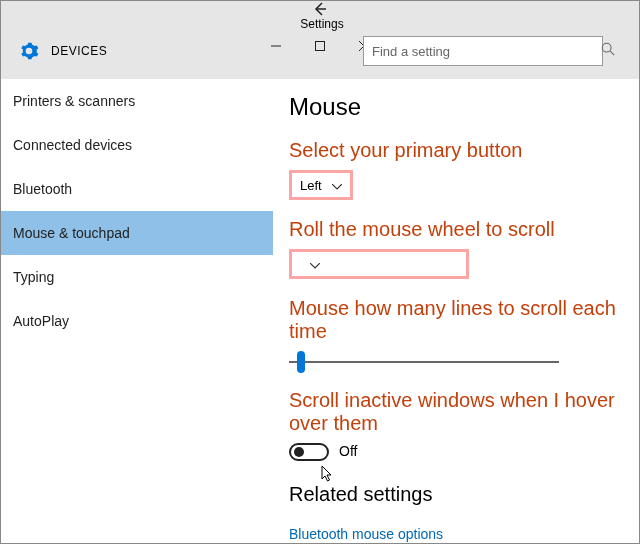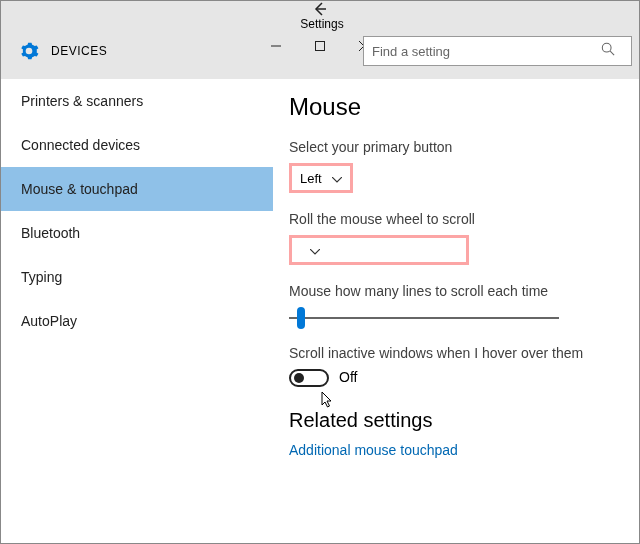--- a/index.html
+++ b/index.html
@@ -6,42 +6,42 @@
   body { width: 640px; height: 544px; background: #fff; overflow: hidden; position: relative; border: 1px solid #888; }
   .titlebar { height: 30px; display: flex; align-items: center; background: #e6e6e6; flex-direction: column; }
   .titlebar .back { width: 40px; display: flex; justify-content: center; align-items: center; font-size: 18px; }
   .titlebar .title { flex: 1; font-size: 12px; padding-left: 4px; }
   .winbtns { display: flex; }
   .winbtn { width: 44px; height: 30px; display: flex; justify-content: center; align-items: center; }
   .topband { height: 48px; background: #e6e6e6; display: flex; align-items: center; padding: 0 16px 8px 16px; }
   .topband .gearwrap { width: 24px; display:flex; align-items:center; justify-content:center; }
   .topband .devlabel { font-size: 12px; font-weight: 400; letter-spacing: 0.5px; margin-left: 10px; flex: 1; }
   .searchwrap { position: relative; width: 260px; }
-  .search { width: 269px; height: 30px; border: 1px solid #999; background: #fff; font-size: 13px; padding: 0 30px 0 8px; outline: none; color: #333; }
+  .search { width: 240px; height: 30px; border: 1px solid #999; background: #fff; font-size: 13px; padding: 0 30px 0 8px; outline: none; color: #333; }
   .search::placeholder { color: #666; }
   .searchicon { position: absolute; right: 8px; top: 50%; transform: translateY(-50%); color: #666; }
   .layout { display: flex; height: calc(544px - 30px - 48px - 2px); }
   .sidebar { width: 272px; background: #fff; }
-  .nav-item { height: 44px; display: flex; align-items: center; padding-left: 20px; font-size: 14px; color: #222; cursor: default; }
+  .nav-item { height: 44px; display: flex; align-items: center; padding-left: 12px; font-size: 14px; color: #222; cursor: default; }
   .nav-item.active { background: #8fc1e8; }
   .main { flex: 1; padding: 14px 20px 0 16px; overflow: hidden; }
   .h-mouse { font-size: 24px; font-weight: 400; margin-bottom: 18px; }
-  .lbl { font-size: 14px; margin-bottom: 8px; color: #404040; }
+  .lbl { font-size: 20px; margin-bottom: 8px; color: #c2410c; }
   .dd { border: 3px solid #fca5a5; display: inline-flex; align-items: center; height: 30px; padding: 0 8px; font-size: 13px; margin-bottom: 18px; }
   .dd .chev { margin-left: 10px; }
   .slider-wrap { margin-bottom: 16px; width: 270px; }
   .slider-track { position: relative; height: 22px; }
   .slider-line { position: absolute; top: 50%; left: 0; right: 0; height: 2px; background: #666; transform: translateY(-50%); }
   .slider-thumb { position: absolute; top: 50%; left: 12px; width: 8px; height: 22px; background: #0178d7; border-radius: 4px; transform: translate(-50%, -50%); }
   .toggle-row { display: flex; align-items: flex-start; gap: 10px; margin-bottom: 22px; position: relative; }
   .toggle { width: 40px; height: 18px; border: 2px solid #222; border-radius: 10px; position: relative; display: inline-block; }
   .toggle .knob { width: 10px; height: 10px; background: #222; border-radius: 50%; position: absolute; top: 50%; left: 3px; transform: translateY(-50%); }
   .toggle-text { font-size: 14px; }
   .cursor { position: absolute; left: 32px; top: 22px; }
-  .h-related { font-size: 20px; font-weight: 400; margin-bottom: 10px; }
+  .h-related { font-size: 20px; font-weight: 400; margin-bottom: 20px; }
   .link { color: #0168b3; font-size: 14px; }
 </style>
 </head>
 <body>
 
 <div class="titlebar">
   <div class="back">
     <svg width="16" height="16" viewBox="0 0 16 16">
         <path d="M10 2 L4 8 L10 14" stroke="#222" stroke-width="1.5" fill="none"></path>
         <path d="M4 8 H14" stroke="#222" stroke-width="1.5"></path>
@@ -86,25 +86,25 @@
 </div>
 
 <div class="layout">
   <div class="sidebar">
     <div class="nav-item">
         <span>Printers &amp; scanners</span>
       </div>
     <div class="nav-item">
         <span>Connected devices</span>
       </div>
+    <div class="nav-item">
+        <span>Bluetooth</span>
+      </div>
     <div class="nav-item active">
         <span>Mouse &amp; touchpad</span>
-      </div>
-    <div class="nav-item">
-        <span>Bluetooth</span>
       </div>
     <div class="nav-item">
         <span>Typing</span>
       </div>
     <div class="nav-item">
         <span>AutoPlay</span>
       </div>
   </div>
 
   <div class="main">
@@ -144,15 +144,15 @@
       </span>
       <span class="toggle-text">Off</span>
       <span class="cursor">
         <svg width="14" height="18" viewBox="0 0 14 18">
             <path d="M1 1 L1 14 L4 11 L6.5 16 L8.5 15 L6 10 L10 10 Z" fill="#fff" stroke="#000" stroke-width="1"></path>
           </svg>
       </span>
     </div>
 
     <div class="h-related">Related settings</div>
-    <div class="link">Additional mouse touchpad</div>
+    <div class="link">Bluetooth mouse options</div>
   </div>
 </div>
 
 </body></html>

